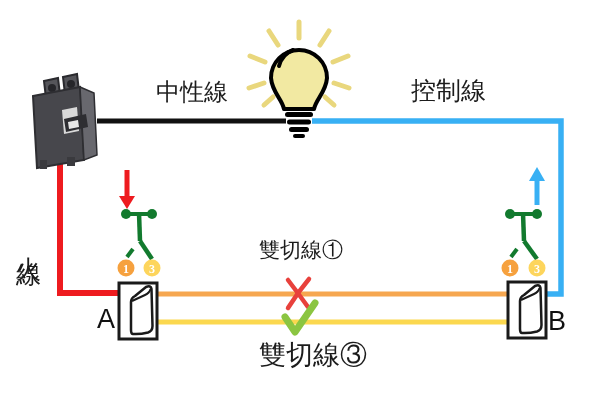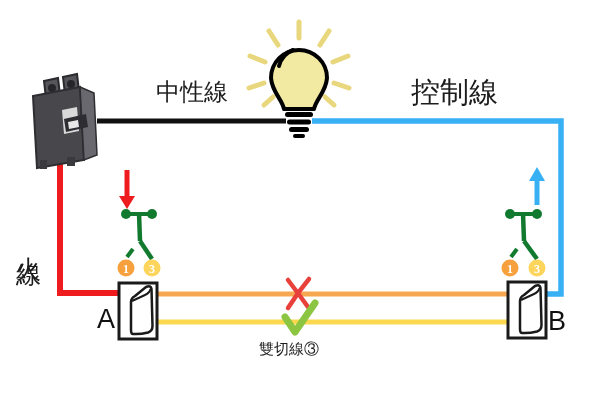--- a/index.html
+++ b/index.html
@@ -1,24 +1,24 @@
 <!DOCTYPE html>
 <html style="--wire-black: #111111; --wire-red: #ee1b1f; --wire-blue: #38b0f4; --wire-orange: #f6a750; --wire-yellow: #fbd84f; --symbol-green: #127a2e; --check-green: #8bc541; --cross-red: #e8413c; --badge-1: #f6a13e; --badge-3: #fdd55c; --bulb-fill: #f2e9a2; --bulb-ray: #e9d77d; --text: #1c1c1c;"><head>
 <meta charset="utf-8">
 <style>
   html,body{margin:0;padding:0;background:#ffffff;}
   #stage{position:relative;width:600px;height:400px;background:#fff;overflow:hidden;
          font-family:"Liberation Serif","DejaVu Serif",serif;}
   #wires-svg{position:absolute;left:0;top:0;}
   .lbl{position:absolute;color:var(--text,#1c1c1c);white-space:nowrap;line-height:1.08;}
   .lbl-neutral{left:156px;top:80px;font-size:24px;}
-  .lbl-control{left:411px;top:77px;font-size:29px;}
+  .lbl-control{left:411px;top:77px;font-size:25px;}
   .lbl-live{left:15px;top:236px;font-size:25px;writing-mode:vertical-rl;text-orientation:upright;letter-spacing:7px;}
   .lbl-t1{left:259px;top:239px;font-size:21px;}
-  .lbl-t3{left:259px;top:341px;font-size:15px;}
+  .lbl-t3{left:259px;top:341px;font-size:27px;}
   .lbl-sw{font-family:"Liberation Sans","DejaVu Sans",sans-serif;font-size:27px;color:#111;}
   .lbl-a{left:97px;top:305px;}
   .lbl-b{left:548px;top:307px;}
   
   .st-black{stroke:var(--wire-black);}
   .st-red{stroke:var(--wire-red);}
   .fl-red{fill:var(--wire-red);}
   .st-blue{stroke:var(--wire-blue);}
   .fl-blue{fill:var(--wire-blue);}
   .st-orange{stroke:var(--wire-orange);}
@@ -136,16 +136,17 @@
     <g class="st-cross" stroke-width="4.5" stroke-linecap="round" fill="none">
       <path d="M 288,280 Q 298,293 308,307"></path>
       <path d="M 309,279 Q 298,292 288,308"></path>
     </g>
     <path d="M 285,317 L 295,332 L 315,303" fill="none" class="st-check" stroke-width="7" stroke-linecap="round" stroke-linejoin="round"></path>
   </svg>
 
   <div class="lbl lbl-neutral">中性線</div>
   <div class="lbl lbl-control">控制線</div>
   <div class="lbl lbl-live">火線</div>
+  <div class="lbl lbl-t1">雙切線①</div>
   <div class="lbl lbl-t3">雙切線③</div>
   <div class="lbl lbl-sw lbl-a">A</div>
   <div class="lbl lbl-sw lbl-b">B</div>
 </div>
 
 </body></html>

